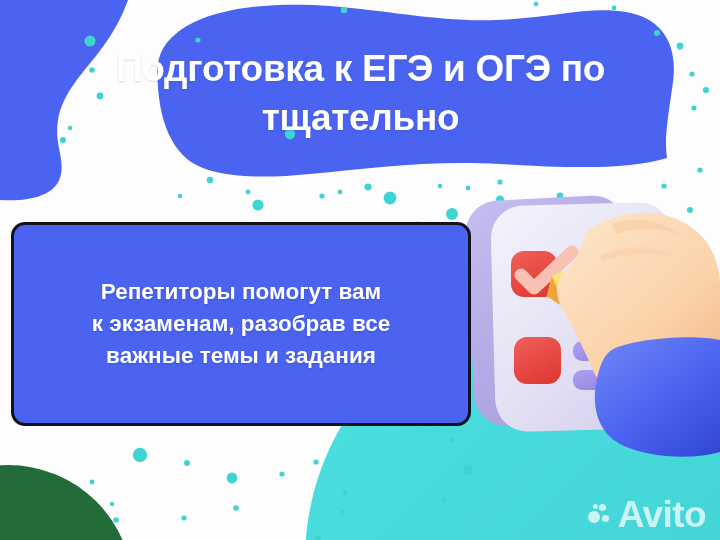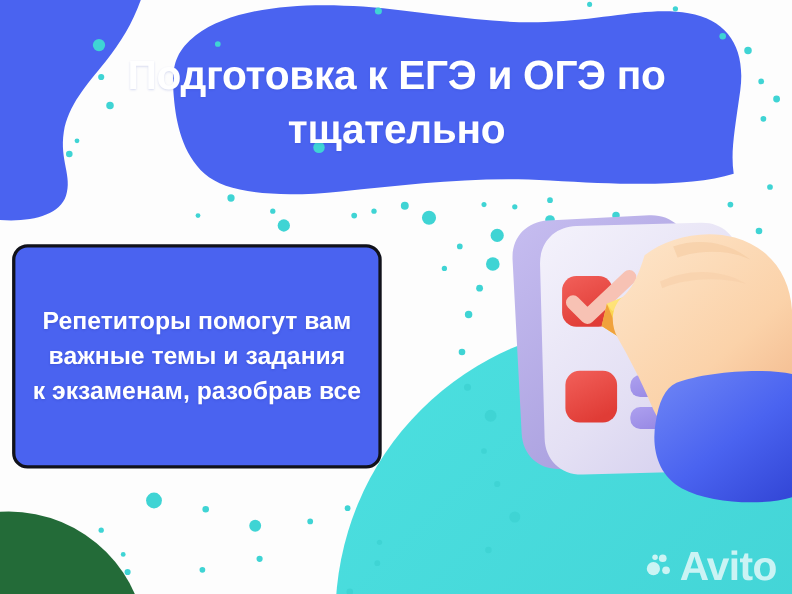--- a/index.html
+++ b/index.html
@@ -42,21 +42,21 @@
     letter-spacing: -0.3px;
     text-shadow: 0 1px 2px rgba(40,60,180,0.18);
     white-space: nowrap;
   }
 
   
   #body-card {
     position: absolute;
     left: 11px;
     top: 222px;
-    width: 336px;
+    width: 460px;
     height: 204px;
     box-sizing: border-box;
     background: #4a63f0;
     border: 3px solid #11121b;
     border-radius: 14px;
     display: flex;
     align-items: center;
     justify-content: center;
     z-index: 6;
   }
@@ -296,22 +296,22 @@
   </div>
 
   <div id="title-block">
     <span class="tline">Подготовка к ЕГЭ и ОГЭ по</span>
     <span class="tline">тщательно</span>
   </div>
 
   <div id="body-card">
     <div class="btext">
       <span>Репетиторы помогут вам</span>
+      <span>к экзаменам, разобрав все</span>
       <span>важные темы и задания</span>
-      <span>к экзаменам, разобрав все</span>
     </div>
   </div>
 
   <div id="avito-watermark">
     <span class="dots">
       <i class="d1"></i>
         <i class="d2"></i>
         <i class="d3"></i>
         <i class="d4"></i>
     </span>

